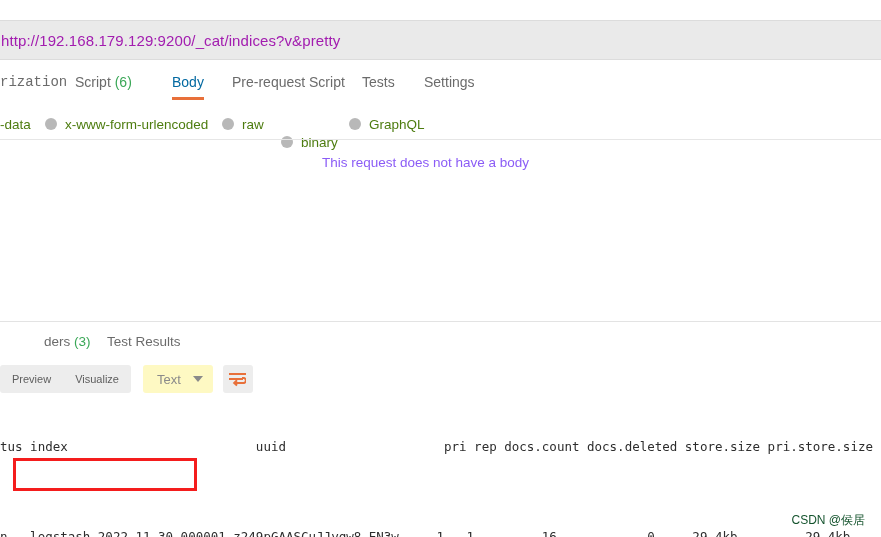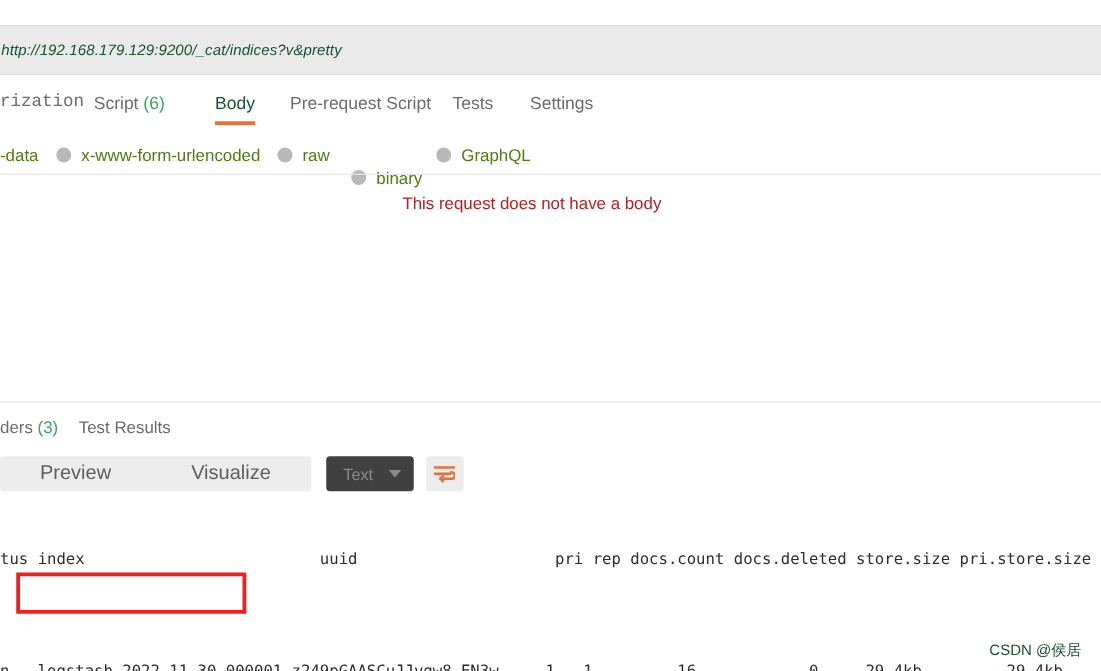--- a/index.html
+++ b/index.html
@@ -25,26 +25,25 @@
     width: 881px;
     height: 40px;
     background: #eaeaea;
     border-top: 1px solid #dcdcdc;
     border-bottom: 1px solid #dcdcdc;
     box-sizing: border-box;
     display: flex;
     align-items: center;
   }
   #url-text {
-    font-size: 12px;
-    color: #14532d;
+    font-size: 15px;
+    color: #a21caf;
     padding-left: 1px;
     white-space: nowrap;
     letter-spacing: 0.1px;
-    font-style: italic;
   }
 
   
   #req-tabs {
     position: absolute;
     left: 0;
     top: 72px;
     width: 881px;
     height: 34px;
     display: flex;
@@ -52,21 +51,21 @@
   }
   .rtab {
     font-size: 14px;
     color: #6b6b6b;
     padding: 2px 0 10px 0;
     white-space: nowrap;
     position: relative;
     cursor: pointer;
   }
   .rtab .cnt { color: #3aa757; }
-  .rtab.active { color: #14532d; }
+  .rtab.active { color: #0369a1; }
   .rtab.active::after {
     content: "";
     position: absolute;
     left: 0;
     right: 0;
     bottom: 0;
     height: 3px;
     background: #e8703a;
   }
 
@@ -107,21 +106,21 @@
   }
 
   
   #no-body {
     position: absolute;
     left: 0;
     top: 155px;
     width: 881px;
     text-align: center;
     font-size: 13.5px;
-    color: #b91c1c;
+    color: #8b5cf6;
     padding-right: 30px;
     box-sizing: border-box;
   }
 
   
   #resp-divider {
     position: absolute;
     left: 0;
     top: 321px;
     width: 881px;
@@ -137,51 +136,52 @@
     width: 881px;
     height: 26px;
     display: flex;
     align-items: center;
   }
   .restab {
     font-size: 13.5px;
     color: #6b6b6b;
     white-space: nowrap;
     cursor: pointer;
+    padding-left: 44px;
   }
   .restab .cnt { color: #3aa757; }
 
   
   #resp-toolbar {
     position: absolute;
     left: 0;
     top: 365px;
     height: 28px;
     display: flex;
     align-items: center;
   }
   .seg-group {
     display: flex;
     background: #ededed;
     border-radius: 3px;
     height: 28px;
     align-items: center;
   }
   .seg {
-    font-size: 16px;
+    font-size: 11px;
     color: #5e5e5e;
-    padding: 0 32px;
+    padding: 0 12px;
     line-height: 28px;
     cursor: pointer;
     white-space: nowrap;
   }
   #fmt-select {
     display: flex;
     align-items: center;
-    background: #404040;
+    background: #fef9c3;
     border-radius: 3px;
     height: 28px;
     padding: 0 10px 0 14px;
     margin-left: 12px;
     cursor: pointer;
   }
   #fmt-select .lbl {
     font-size: 13px;
     color: #8a8a8a;
     margin-right: 12px;

